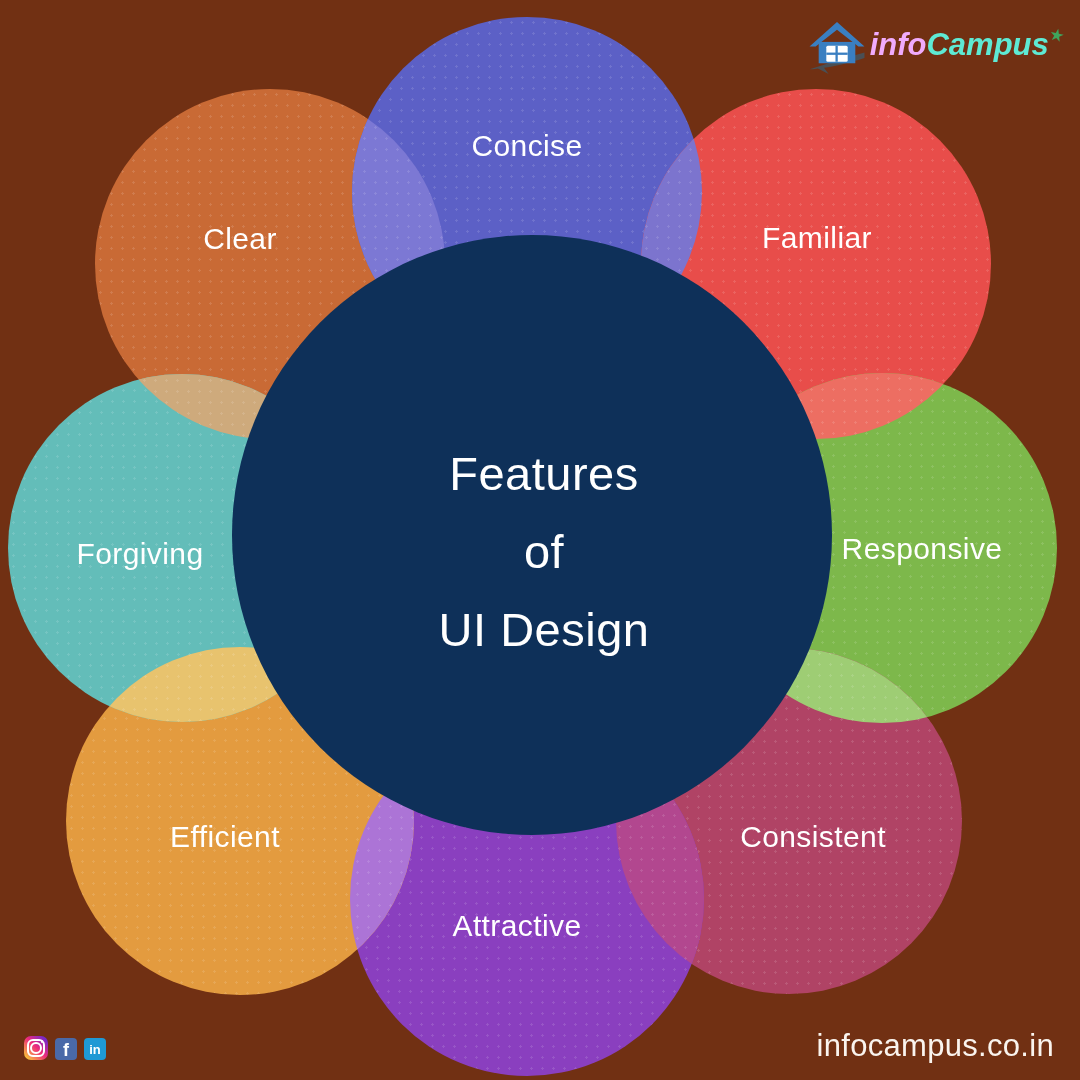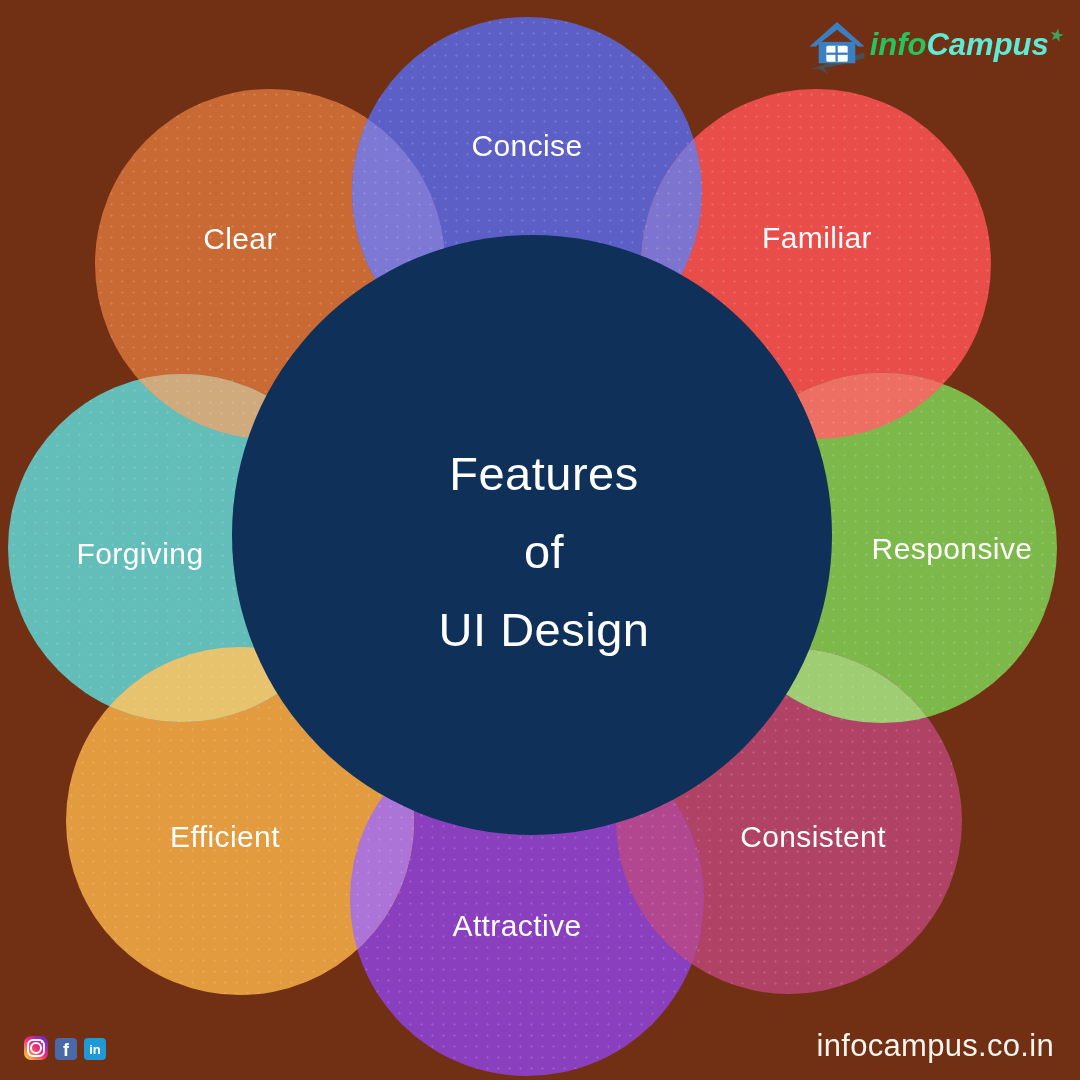--- a/index.html
+++ b/index.html
@@ -35,21 +35,21 @@
   .li-forgiving-in-efficient{left:-58px;top:-273px;width:348px;height:348px;}
   .li-clear-in-forgiving  {left:87px;top:-285px;  width:350px;height:350px;}
 
   
   .label{
     position:absolute;transform:translate(-50%,-50%);
     color:#ffffff;font-size:30px;letter-spacing:.4px;white-space:nowrap;z-index:30;
   }
   .l-concise   {left:527px;top:146px;}
   .l-familiar  {left:817px;top:238px;}
-  .l-responsive{left:952px;top:549px;}
+  .l-responsive{left:922px;top:549px;}
   .l-consistent{left:793px;top:837px;margin-left:20px;}
   .l-attractive{left:517px;top:926px;}
   .l-efficient {left:225px;top:837px;}
   .l-forgiving {left:140px;top:554px;text-align:right;}
   .l-clear     {left:240px;top:239px;text-align:center;}
 
   
   .title{
     position:absolute;left:544px;top:552px;transform:translate(-50%,-50%);
     color:#ffffff;font-size:47px;line-height:78px;text-align:center;z-index:25;
@@ -137,21 +137,21 @@
   <div class="logo">
     <svg width="58" height="60" viewBox="0 0 76 68">
       <path d="M2,62 C22,56 46,48 74,40 L74,47 C52,54 34,58 21,60 L27,68 L13,61 C8,62 4,62 2,62 Z" fill="#4a4f54"></path>
       <rect x="14" y="26" width="48" height="28" fill="#3a7fc1"></rect>
       <polygon points="38,0 2,32 10,32 38,10 66,32 74,32" fill="#3a7fc1"></polygon>
       <rect x="24" y="31" width="28" height="21" rx="2" fill="#ffffff"></rect>
       <rect x="36" y="31" width="3" height="21" fill="#3a7fc1"></rect>
       <rect x="24" y="40" width="28" height="3" fill="#3a7fc1"></rect>
     </svg>
     <div class="logo-text">
-      <span class="logo-info" style="color: #22c55e;">info</span><span class="logo-campus" style="color: #5eead4;">Campus</span><span class="logo-star" style="color: rgb(63, 164, 92);">★</span>
+      <span class="logo-info" style="color: #f0abfc;">info</span><span class="logo-campus" style="color: #5eead4;">Campus</span><span class="logo-star" style="color: rgb(63, 164, 92);">★</span>
     </div>
   </div>
 
   <div class="social">
     <span class="ig">
       <span class="ig-frame"></span>
       <span class="ig-lens"></span>
       <span class="ig-dot"></span>
     </span>
     <span class="fb">f</span>

